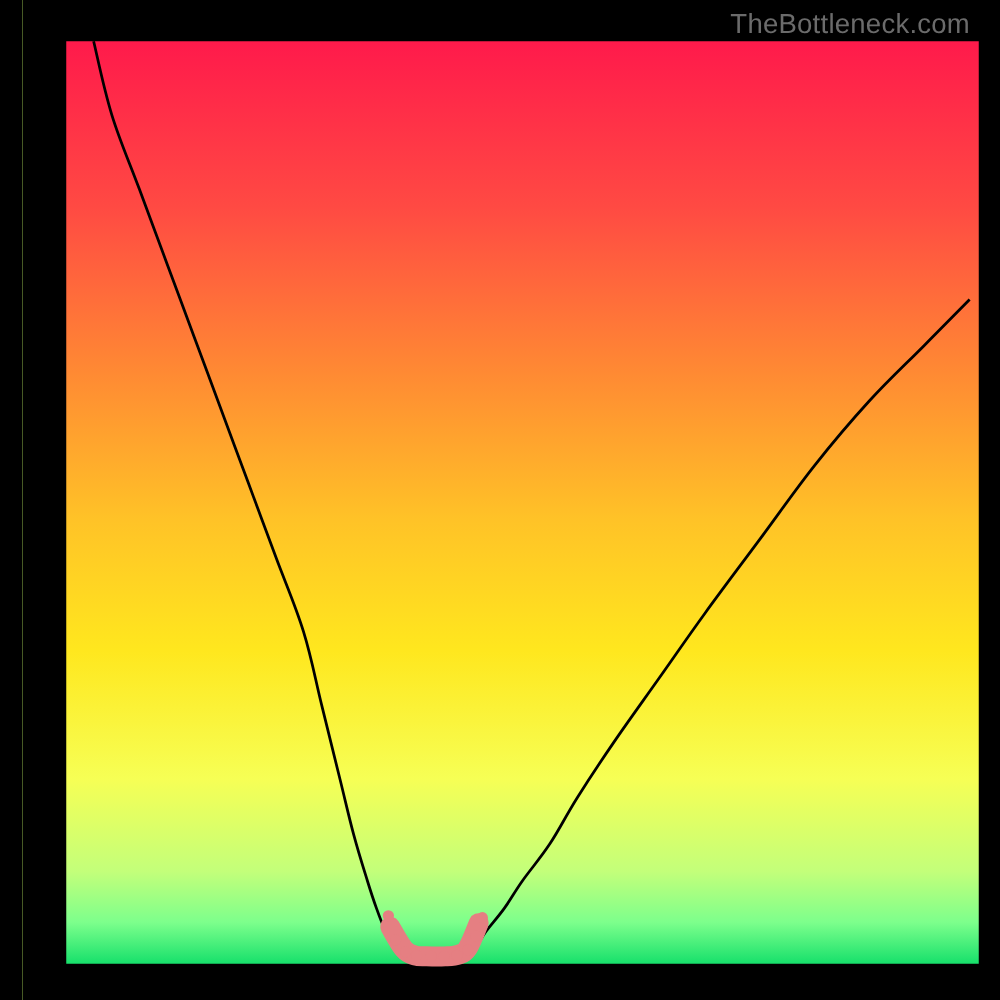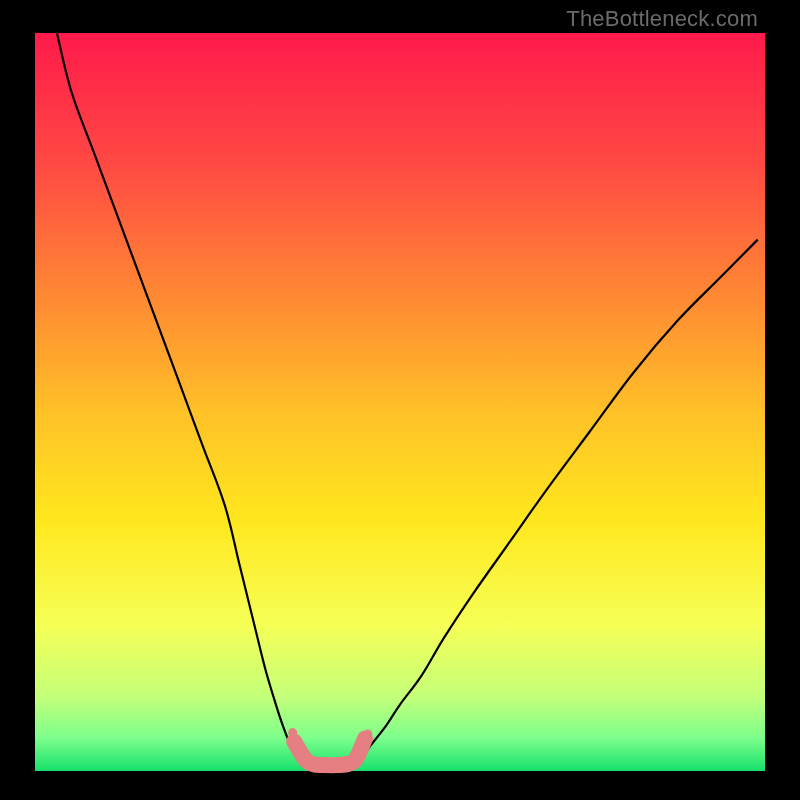--- a/index.html
+++ b/index.html
@@ -1,16 +1,16 @@
 <!DOCTYPE html>
 <html><head>
 <meta charset="utf-8">
 <style>
   html, body { margin: 0; padding: 0; width: 800px; height: 800px; overflow: hidden; background: #000; }
-  .frame { position: relative; width: 774px; height: 800px; background: #bef264; }
+  .frame { position: relative; width: 774px; height: 800px; background: #bef264; margin-left: 18px; }
   .watermark { position: absolute; top: 6px; right: 16px; color: #6b6b6b; font-family: Arial, sans-serif; font-size: 22px; font-weight: 400; letter-spacing: 0.2px; }
   svg { display: block; }
 </style>
 </head>
 <body>
 
 <div class="frame">
 
   <svg id="chart" width="800" height="800" viewBox="0 0 800 800">
     <defs>

